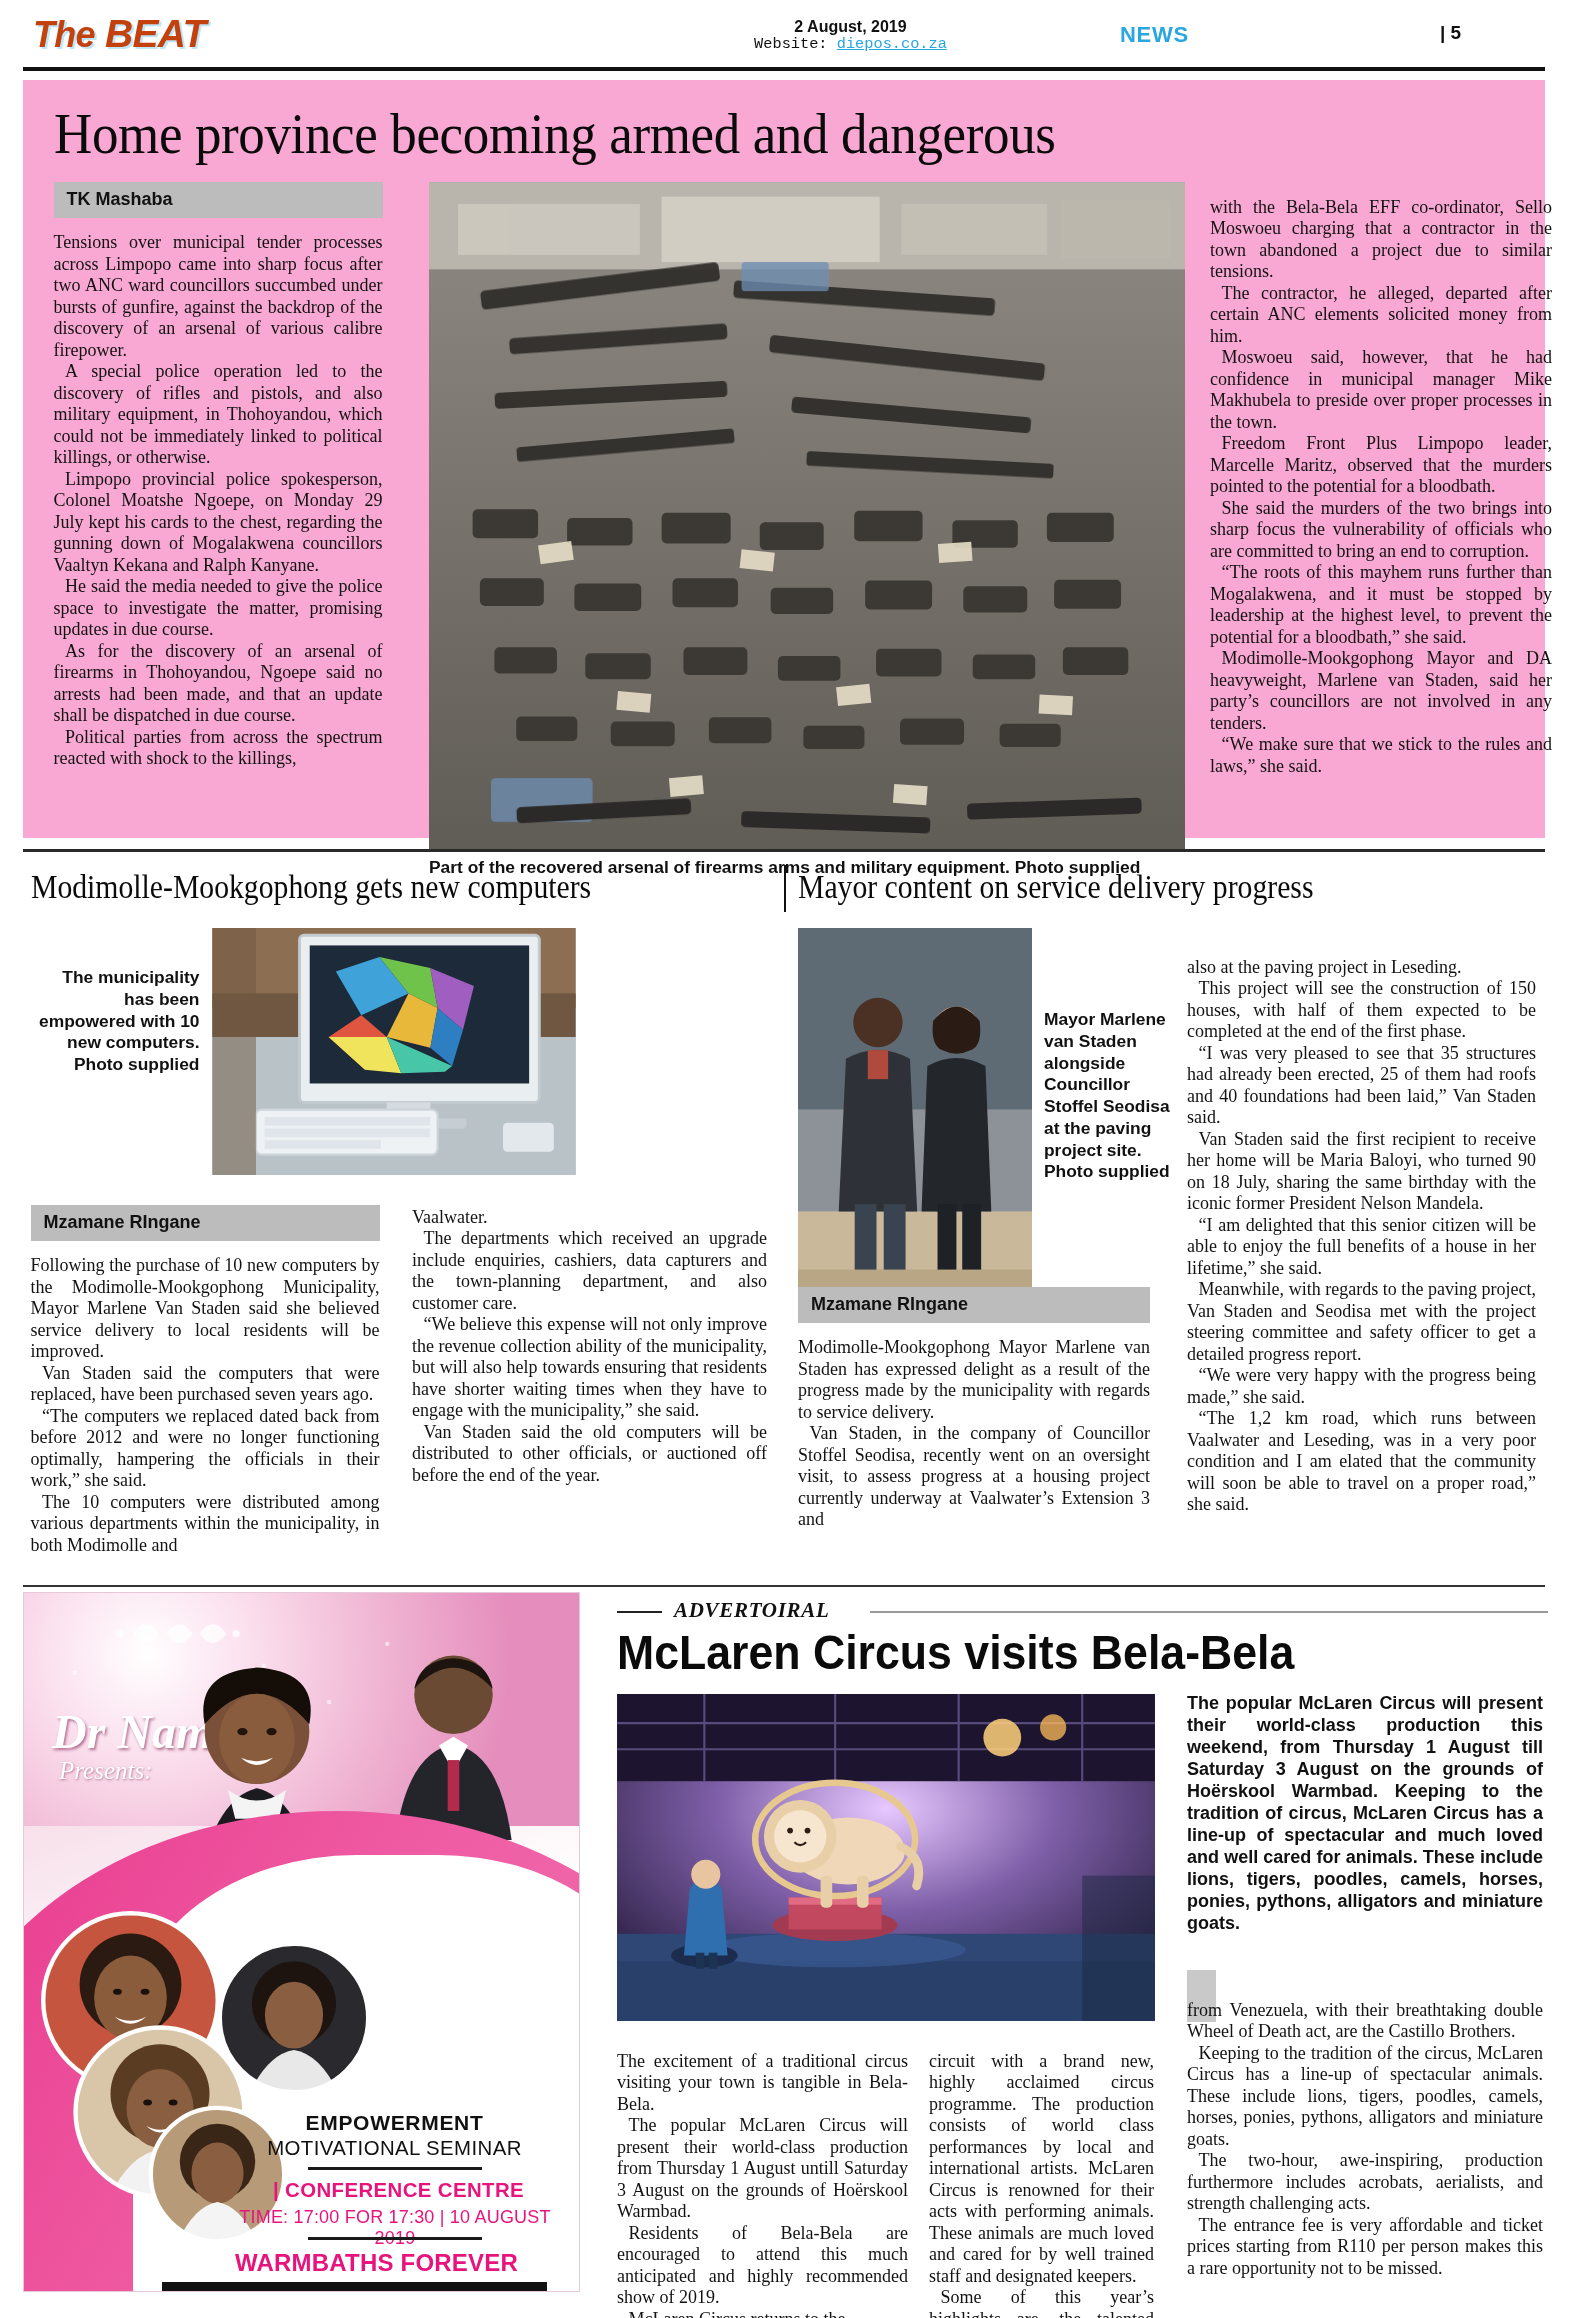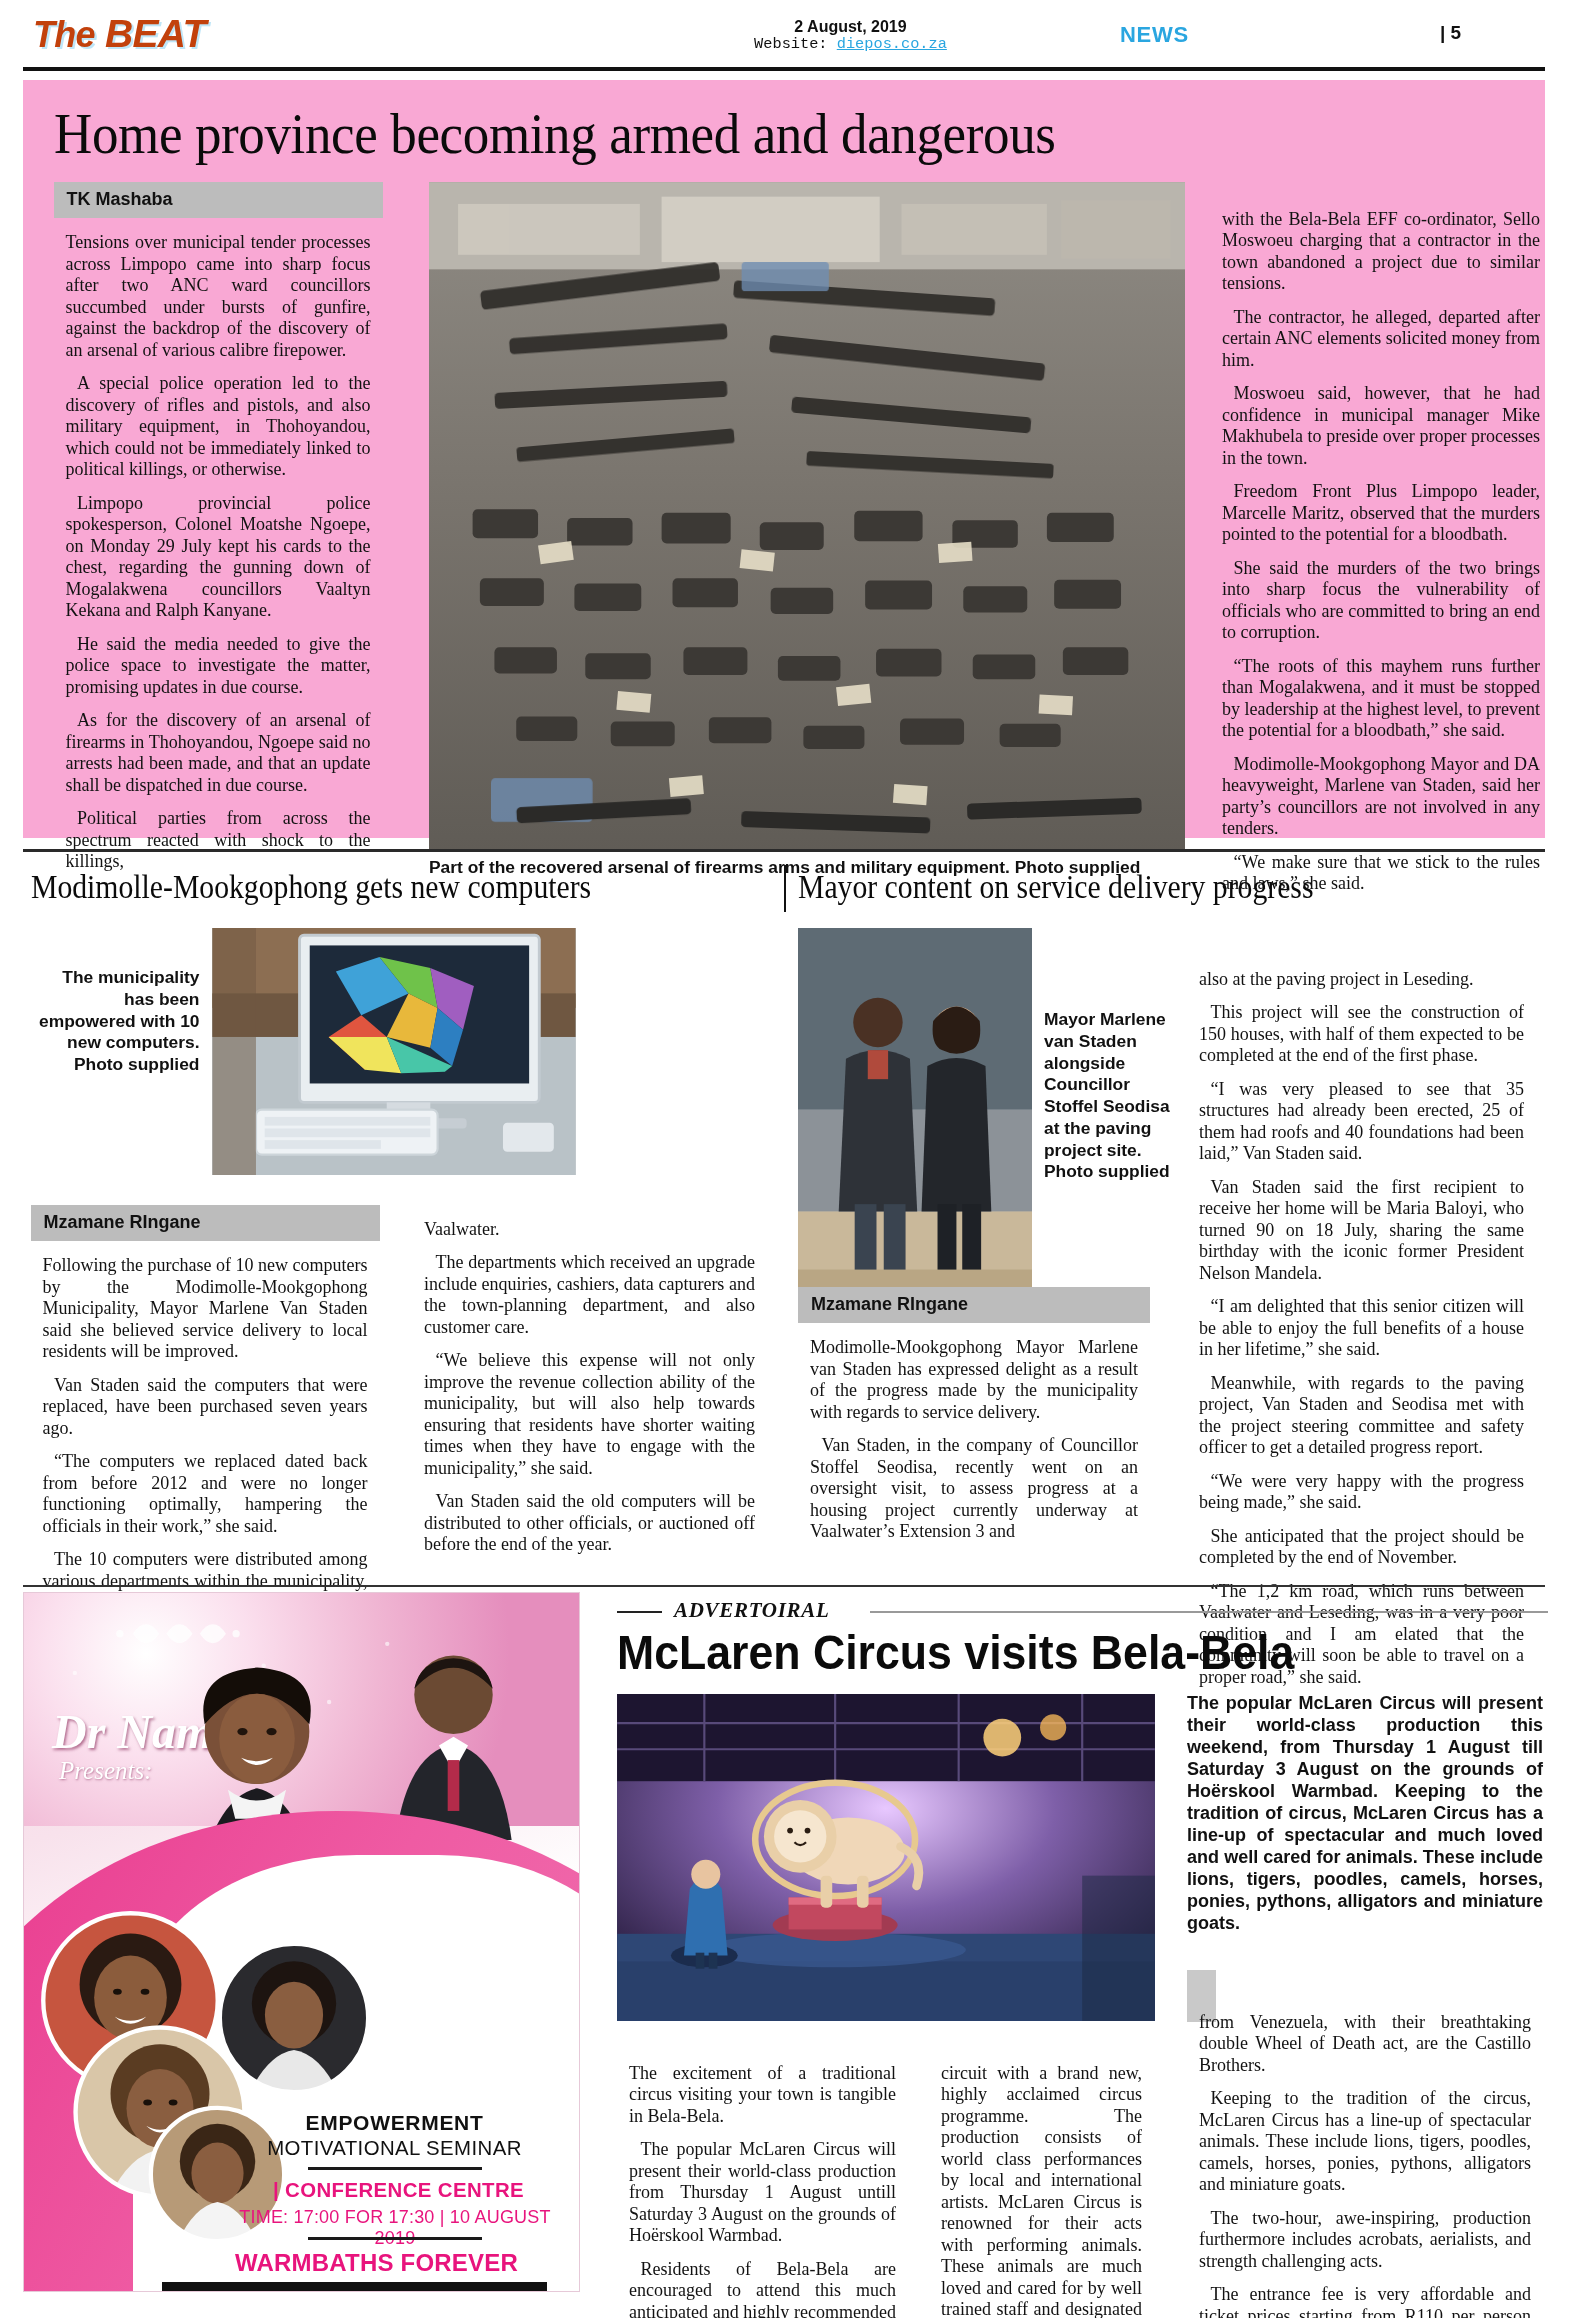--- a/index.html
+++ b/index.html
@@ -25,21 +25,21 @@
 
   
   .lead{position:absolute;left:23px;top:80px;width:1522px;height:758px;background:#f9a8d4;}
   .lead-head{position:absolute;left:30.5px;top:25px;width:1461px;font-family:"Liberation Serif",serif;
       font-size:57px;line-height:1.0;letter-spacing:-0.4px;color:#0b0b0b;
       transform:scaleX(0.93);transform-origin:left center;}
   .byline{font-family:"Liberation Sans",sans-serif;font-size:18px;font-weight:bold;color:#111;
       background:#bcbcbc;padding:7.3px 0 7.3px 13px;}
   .lead-col1{position:absolute;left:30.5px;top:102px;width:329px;}
   .lead-col3{position:absolute;left:1187px;top:102px;width:342px;}
-  .body-text p{margin:12px;font-family:"Liberation Serif",serif;font-size:18px;line-height:1.195;
+  .body-text p{margin:0;font-family:"Liberation Serif",serif;font-size:18px;line-height:1.195;
       text-align:justify;text-indent:11.6px;color:#121212;}
   .body-text p.first{text-indent:0;}
   .body-text{margin-top:14.5px;}
 
   
   .lead-photo{position:absolute;left:406px;top:102px;width:756px;height:669px;overflow:hidden;background:#6e6c69;}
   .lead-caption{position:absolute;left:406px;top:777px;width:756px;
       font-family:"Liberation Sans",sans-serif;font-weight:bold;font-size:17.4px;line-height:1.22;color:#111;}
 
   
@@ -333,21 +333,20 @@
   </div>
 
   <div class="mid-col4 body-text">
     <p class="first">also at the paving project in Leseding.</p>
     <p>This project will see the construction of 150 houses, with half of them expected to be completed at the end of the first phase.</p>
     <p>“I was very pleased to see that 35 structures had already been erected, 25 of them had roofs and 40 foundations had been laid,” Van Staden said.</p>
     <p>Van Staden said the first recipient to receive her home will be Maria Baloyi, who turned 90 on 18 July, sharing the same birthday with the iconic former President Nelson Mandela.</p>
     <p>“I am delighted that this senior citizen will be able to enjoy the full benefits of a house in her lifetime,” she said.</p>
     <p>Meanwhile, with regards to the paving project, Van Staden and Seodisa met with the project steering committee and safety officer to get a detailed progress report.</p>
     <p>“We were very happy with the progress being made,” she said.</p>
-    <p>She anticipated that the project should be completed by the end of November.</p>
     <p>“The 1,2 km road, which runs between Vaalwater and Leseding, was in a very poor condition and I am elated that the community will soon be able to travel on a proper road,” she said.</p>
   </div>
 
   <div class="adv-rule"></div>
 
   <div class="adv-tag-wrap">
     <div class="adv-dash-l"></div>
     <div class="adv-tag">ADVERTOIRAL</div>
     <div class="adv-dash-r"></div>
   </div>

